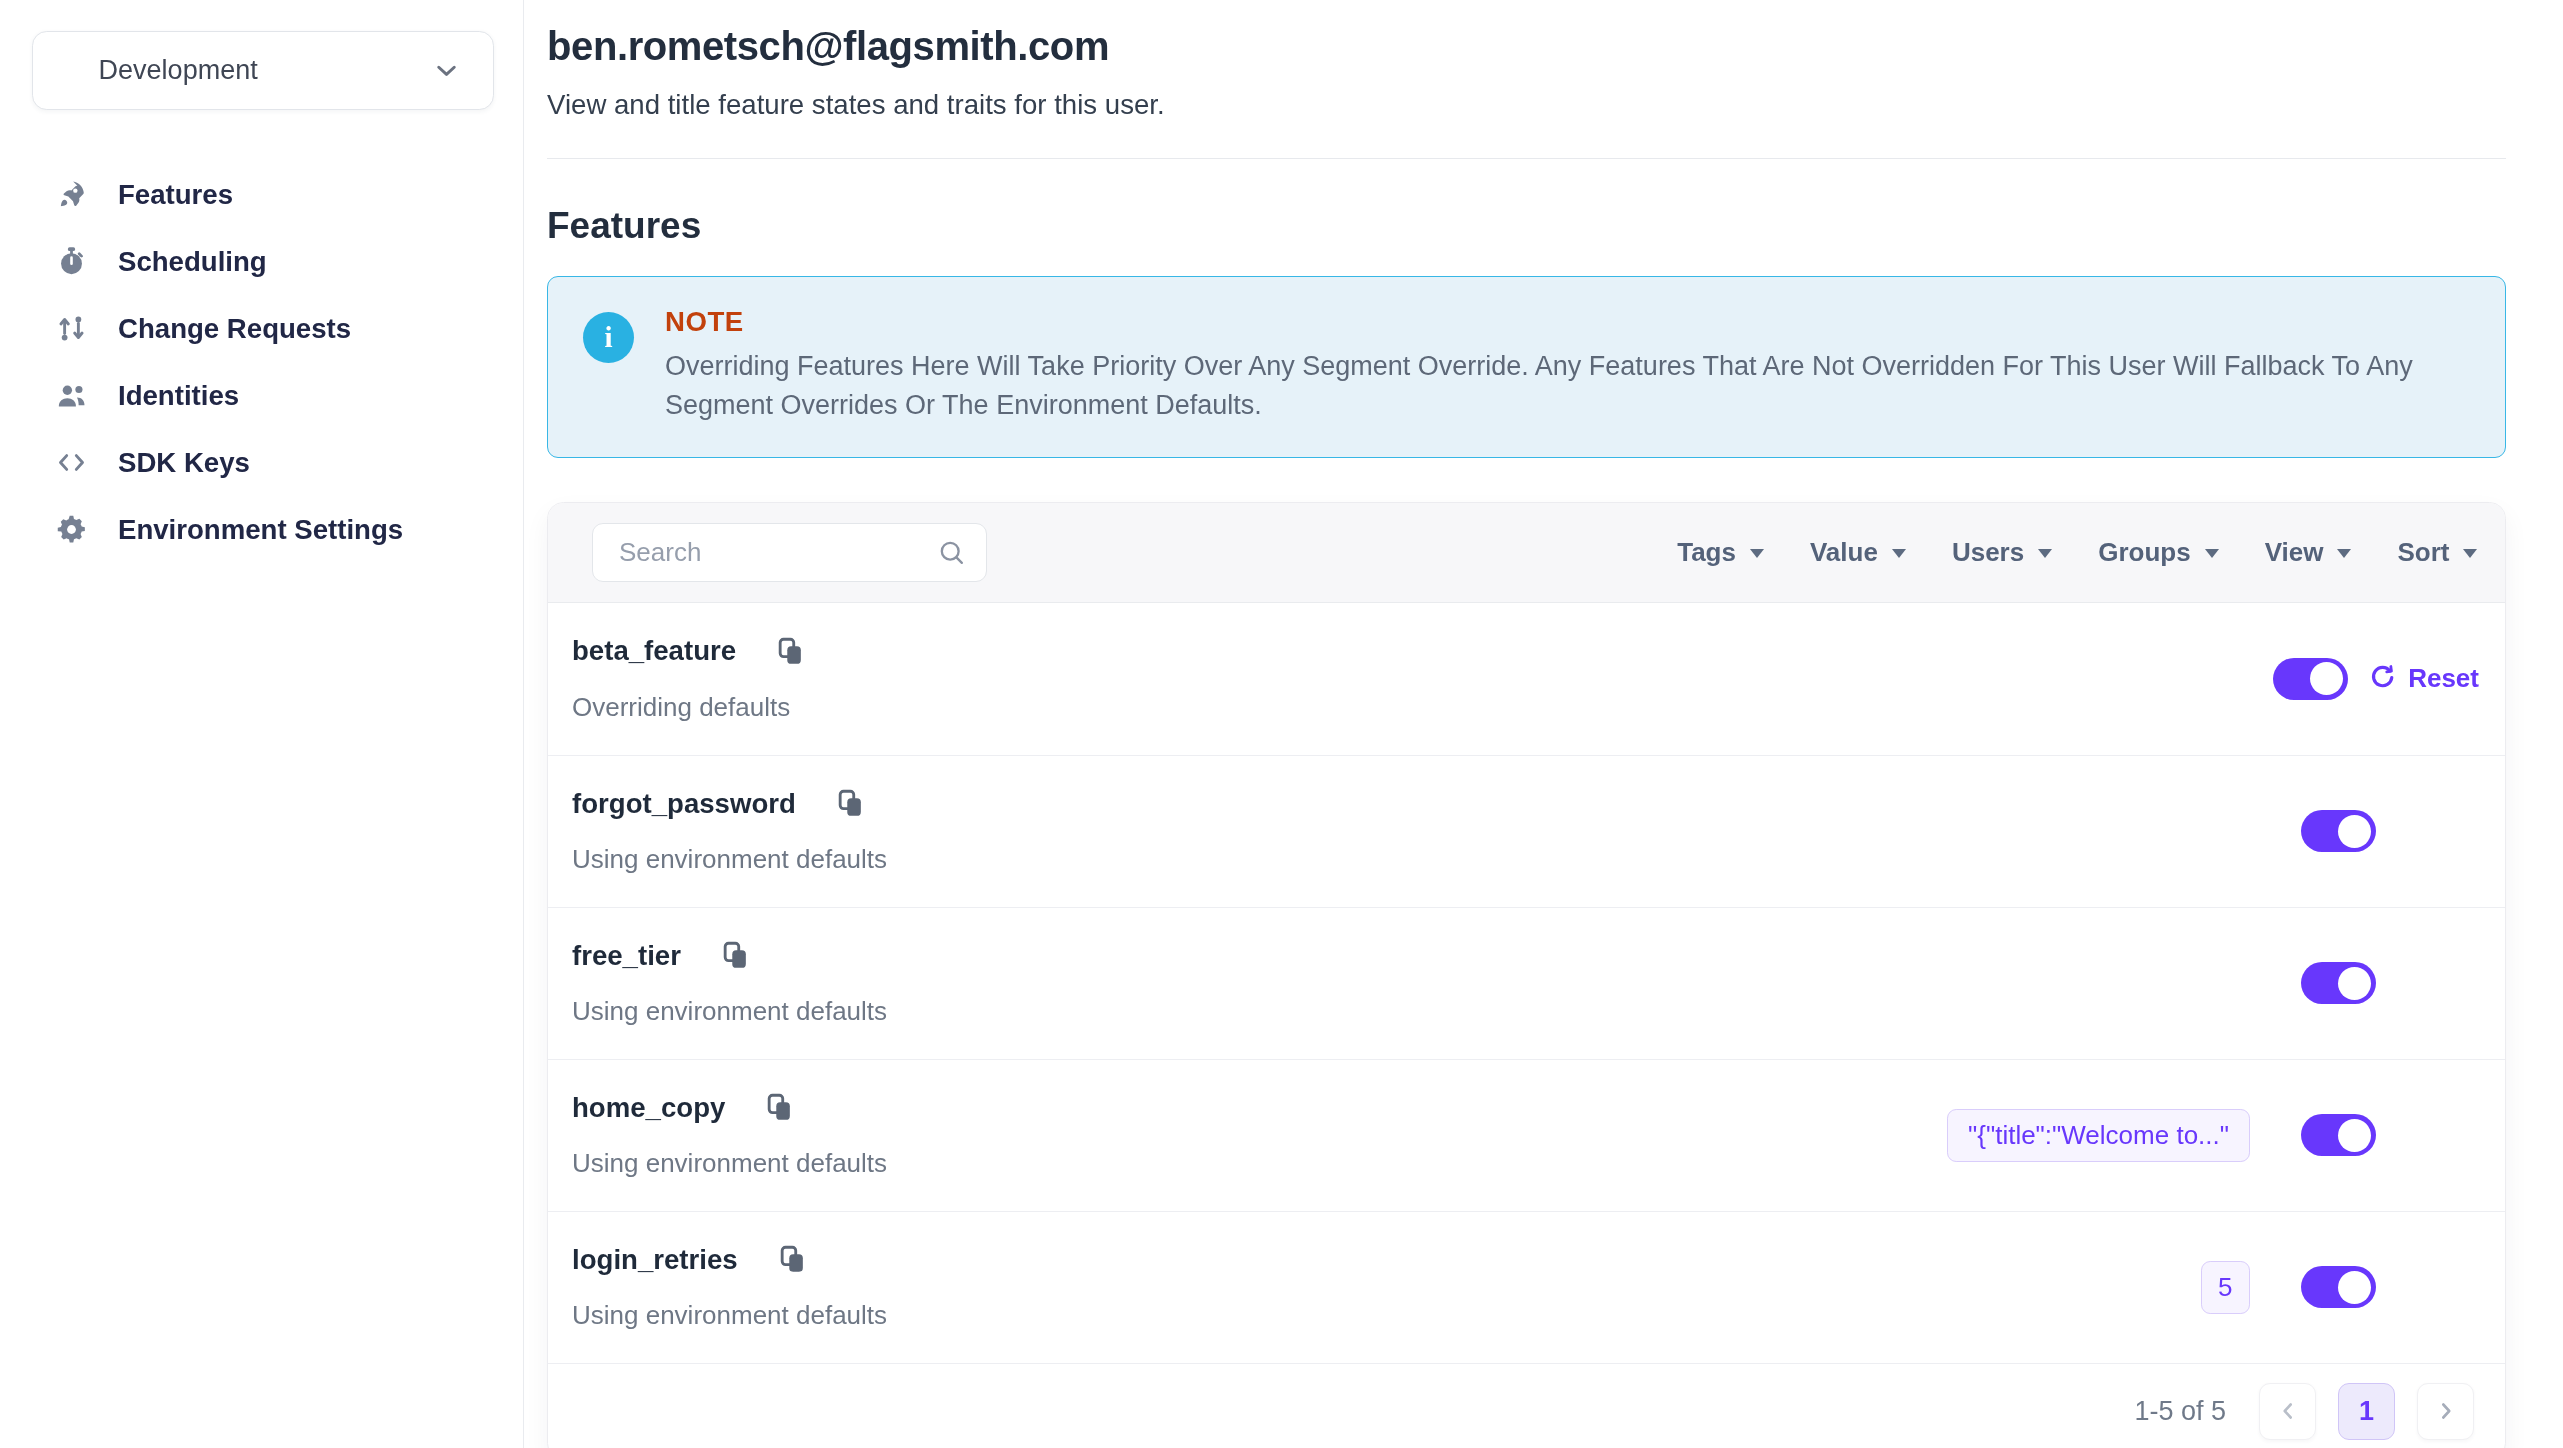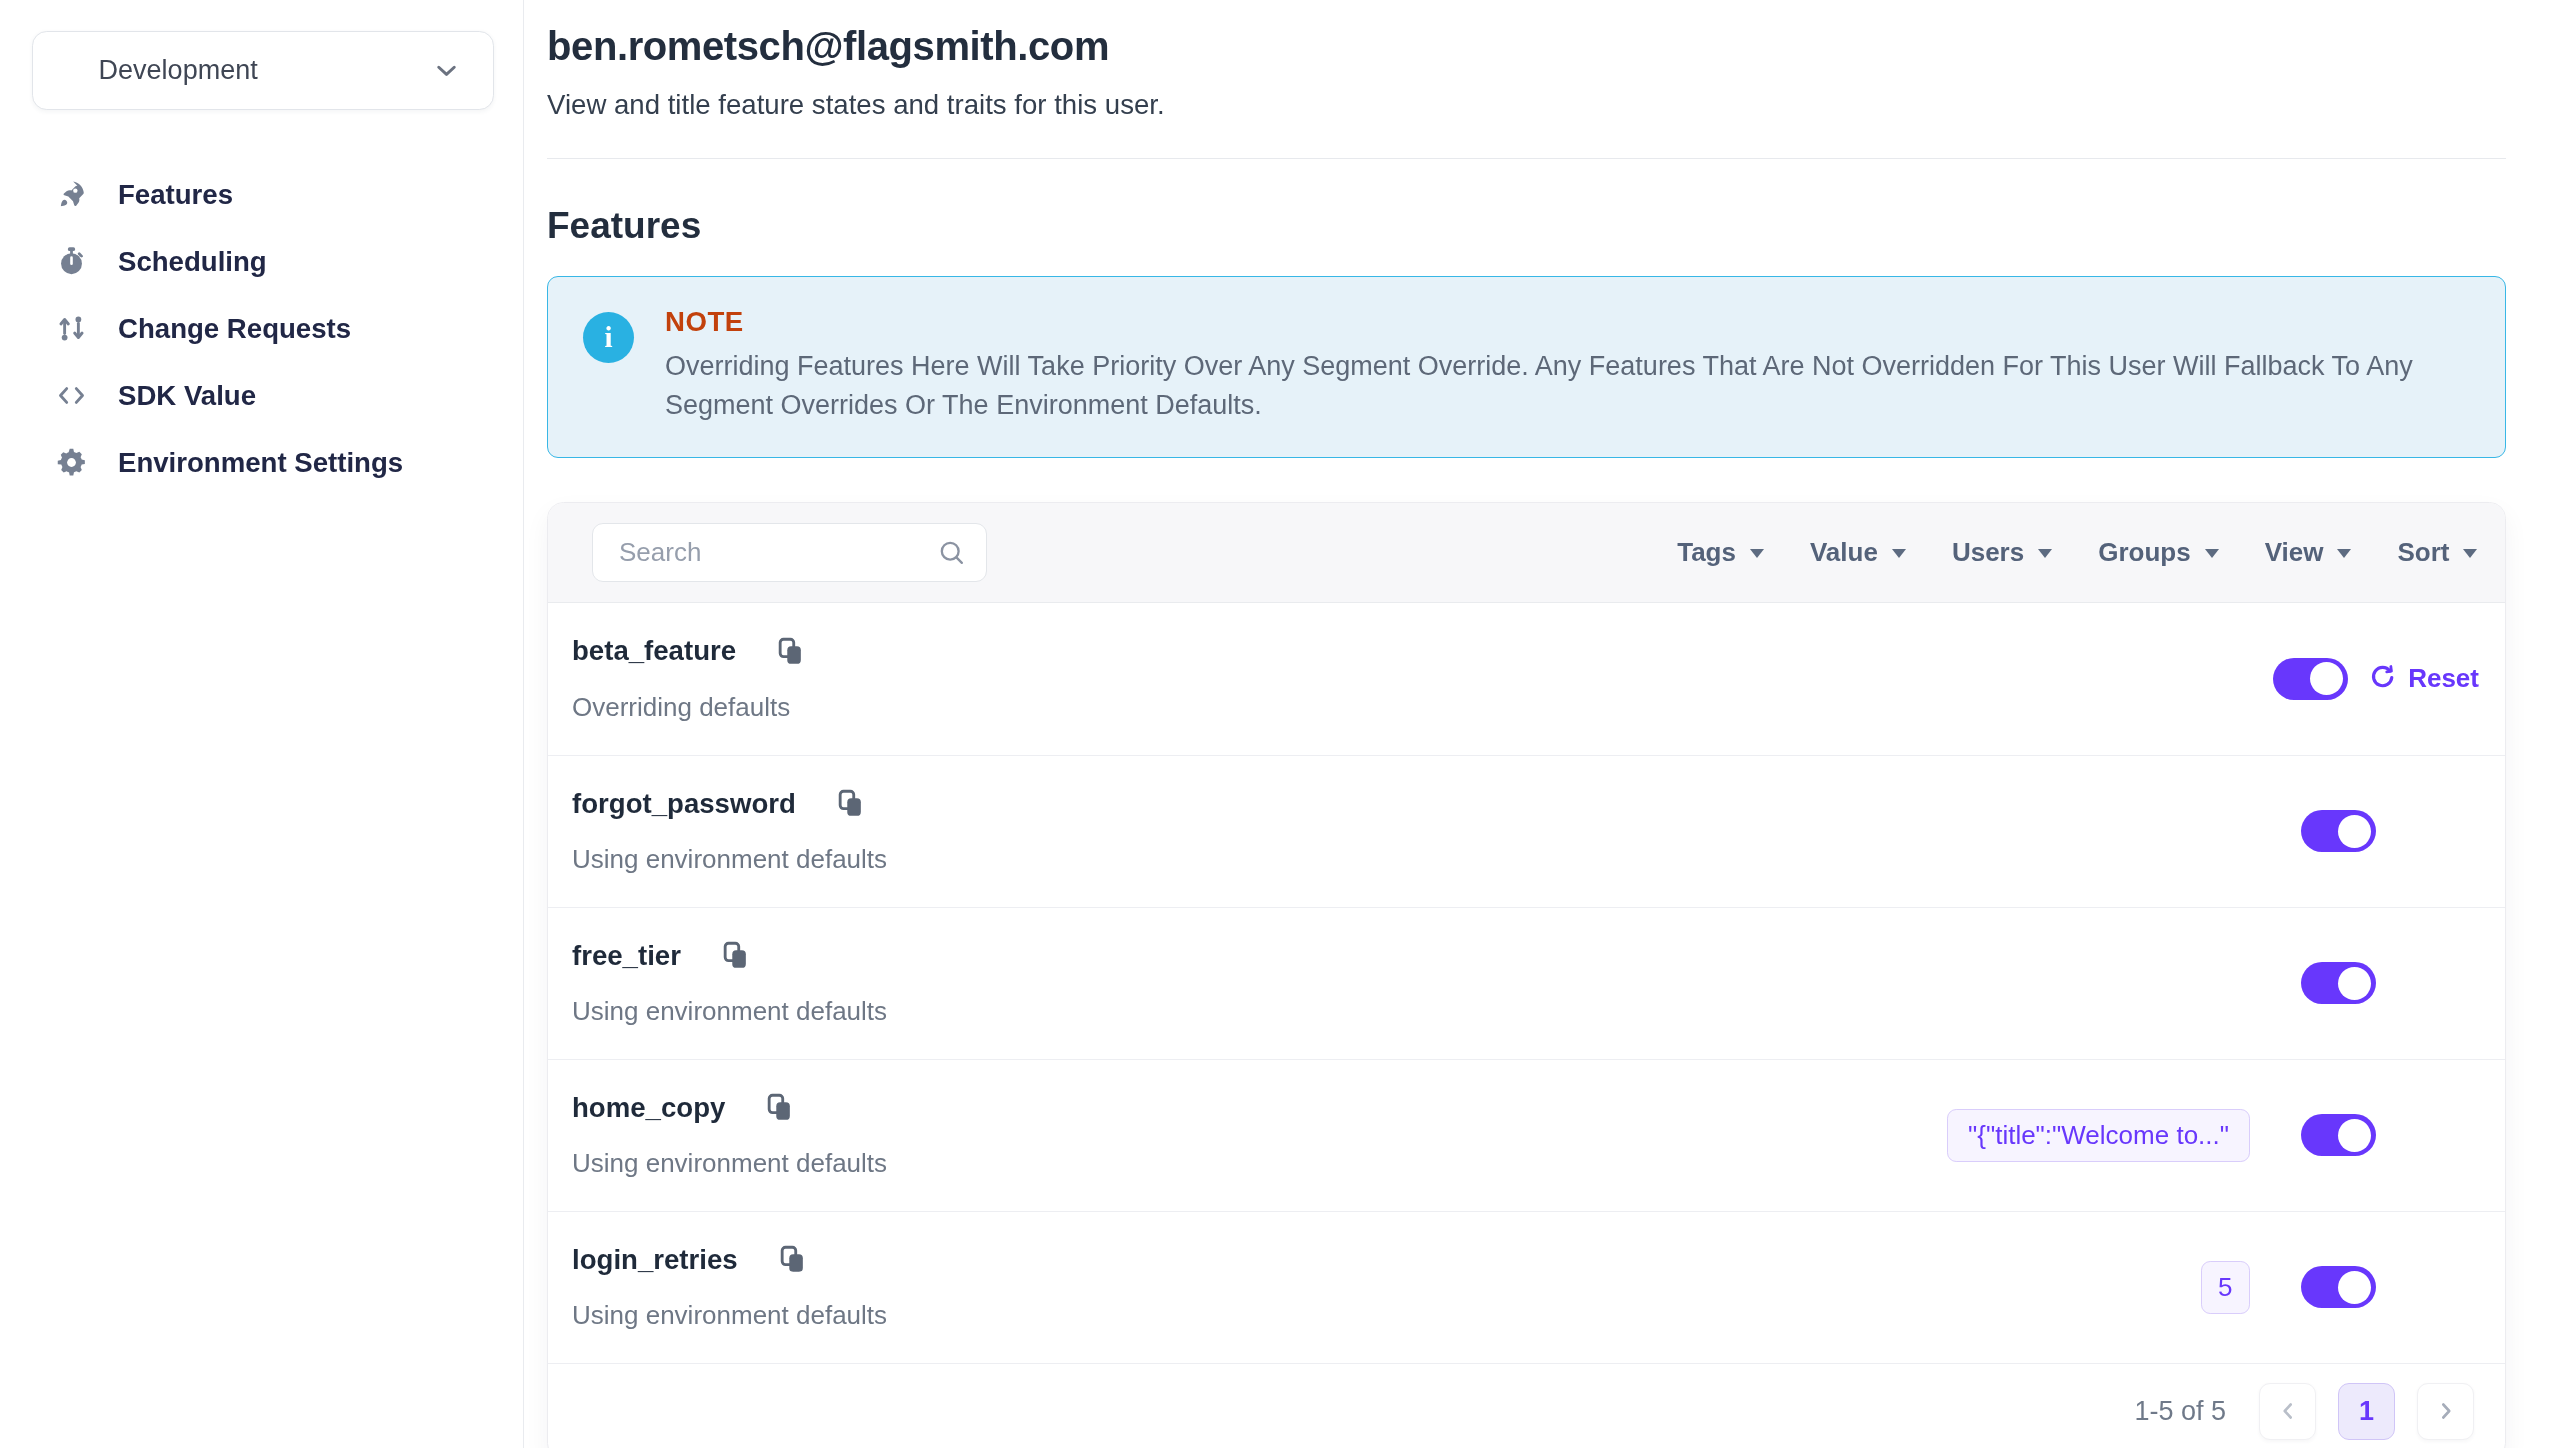--- a/index.html
+++ b/index.html
@@ -140,26 +140,37 @@
               <path d="M4.3 8.7L7 5.4l2.7 3.3"></path>
               <circle cx="17" cy="5.4" r="2.1" fill="#768092" stroke="none"></circle>
               <path d="M17 8.4v9.2"></path>
               <path d="M14.3 15.3L17 18.6l2.7-3.3"></path>
             </svg>
         </span>
         <span class="nlabel">Change Requests</span>
       </div>
       <div class="nav-item">
         <span class="nicon">
+          <svg viewBox="0 0 24 24" fill="#768092">
+              <circle cx="9" cy="8.2" r="3.4"></circle>
+              <path d="M2.8 19.6c0-3.4 2.8-5.6 6.2-5.6s6.2 2.2 6.2 5.6v.4H2.8z"></path>
+              <circle cx="17.4" cy="7.6" r="2.6"></circle>
+              <path d="M16 13.4c3-.1 5.4 2 5.4 5.1v.5h-4.2c0-2.2-.4-4-1.2-5.6z"></path>
+            </svg>
+        </span>
+        <span class="nlabel">Identities</span>
+      </div>
+      <div class="nav-item">
+        <span class="nicon">
           <svg viewBox="0 0 24 24" fill="none" stroke="#768092" stroke-width="2.1" stroke-linecap="round" stroke-linejoin="round">
               <path d="M8.5 7L4 12l4.5 5"></path>
               <path d="M15.5 7L20 12l-4.5 5"></path>
             </svg>
         </span>
-        <span class="nlabel">SDK Value</span>
+        <span class="nlabel">SDK Keys</span>
       </div>
       <div class="nav-item">
         <span class="nicon">
           <svg viewBox="0 0 24 24" fill="#768092">
               <path d="M10.7 2h2.6l.5 2.3c.6.2 1.2.4 1.7.8l2.2-.9 1.8 1.8-.9 2.2c.3.5.6 1.1.8 1.7l2.3.5v2.6l-2.3.5c-.2.6-.4 1.2-.8 1.7l.9 2.2-1.8 1.8-2.2-.9c-.5.3-1.1.6-1.7.8l-.5 2.3h-2.6l-.5-2.3c-.6-.2-1.2-.4-1.7-.8l-2.2.9-1.8-1.8.9-2.2c-.3-.5-.6-1.1-.8-1.7L2 13.3v-2.6l2.3-.5c.2-.6.4-1.2.8-1.7l-.9-2.2 1.8-1.8 2.2.9c.5-.3 1.1-.6 1.7-.8L10.7 2z"></path>
               <circle cx="12" cy="12" r="3.2" fill="#fff"></circle>
             </svg>
         </span>
         <span class="nlabel">Environment Settings</span>
       </div>

